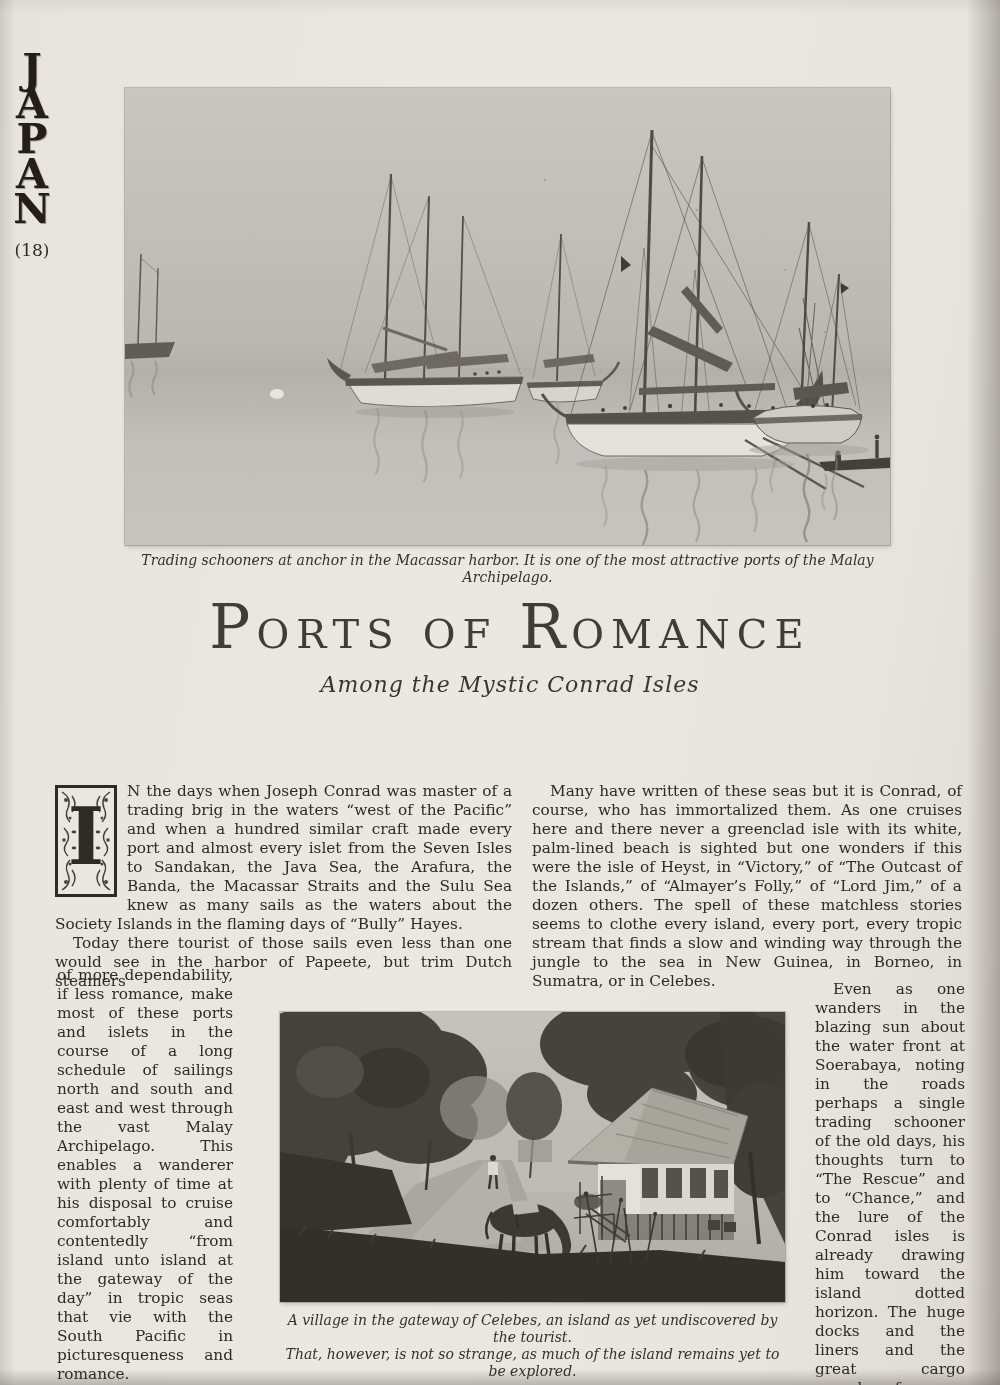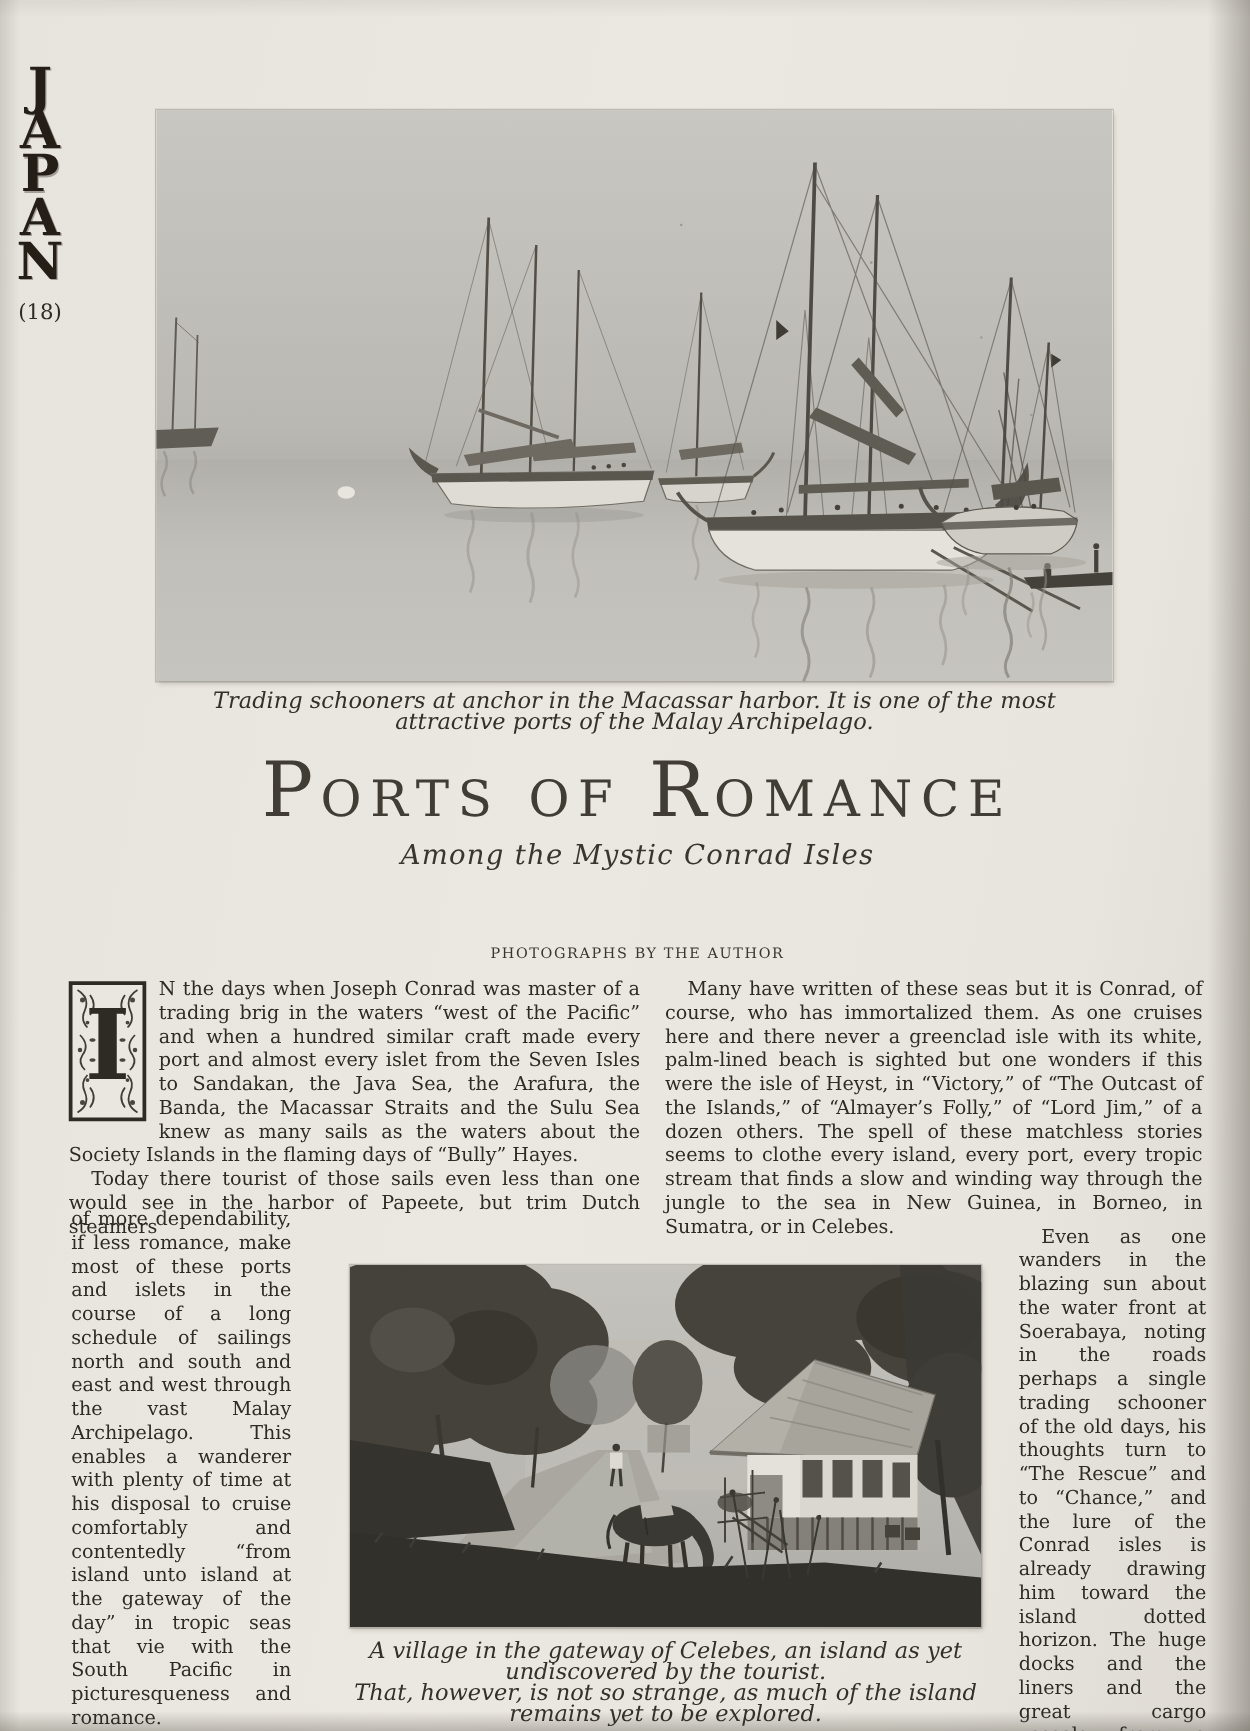--- a/index.html
+++ b/index.html
@@ -24,26 +24,26 @@
     text-shadow:1px 1px 0 rgba(36,30,22,.35);
   }
   .pagenum{position:absolute;left:6px;top:240px;width:52px;text-align:center;
     font-size:17px;color:#2d2b26;}
   
   .photo{position:absolute;box-shadow:0 0 0 1px rgba(70,65,56,.25), 1px 2px 4px rgba(70,65,56,.25);}
   .photo svg{display:block;}
   
   .caption{
     position:absolute;text-align:center;font-style:italic;
-    color:#33302a;font-size:18px;line-height:17px;
+    color:#33302a;font-size:14px;line-height:17px;
   }
   
   .title{
     position:absolute;left:45px;top:596px;width:930px;text-align:center;
-    color:#413d34;letter-spacing:6px;line-height:74px;white-space:nowrap;
+    color:#413d34;letter-spacing:6px;line-height:62px;white-space:nowrap;
   }
   .t-big{font-size:61px;letter-spacing:6px;}
   .t-small{font-size:40px;letter-spacing:7px;}
   .t-gap{display:inline-block;width:22px;}
   .subtitle{
     position:absolute;left:45px;top:672px;width:930px;text-align:center;
     font-style:italic;font-size:22px;color:#3a362e;letter-spacing:1px;
   }
   .byline{
     position:absolute;left:45px;top:724px;width:930px;text-align:center;
@@ -207,21 +207,20 @@
       <circle cx="700" cy="244" r="1" fill="#8a8881" opacity="0.6"></circle>
     </svg>
   </div>
 
   <div class="caption" style="left:125px;top:552px;width:765px;">Trading schooners at anchor in the Macassar harbor.  It is one of the most attractive ports of the Malay Archipelago.</div>
 
   <div class="title">
     <span class="t-big">P</span><span class="t-small">ORTS</span><span class="t-gap"></span><span class="t-small">OF</span><span class="t-gap"></span><span class="t-big">R</span><span class="t-small">OMANCE</span>
   </div>
   <div class="subtitle">Among the Mystic Conrad Isles</div>
-  <div class="credit">PHOTOGRAPHS BY THE AUTHOR</div>
 
   <div class="col col-left-wide">
     <p>
       <span class="dropbox">
         <svg width="56" height="106" viewBox="0 0 56 106">
           <g stroke="#2e2a24" fill="none" stroke-width="1.4" opacity="0.9">
             <path d="M4,4 Q14,10 10,20 Q6,28 12,34"></path>
             <path d="M52,4 Q42,10 46,20 Q50,28 44,34"></path>
             <path d="M4,102 Q14,96 10,86 Q6,78 12,72"></path>
             <path d="M52,102 Q42,96 46,86 Q50,78 44,72"></path>

